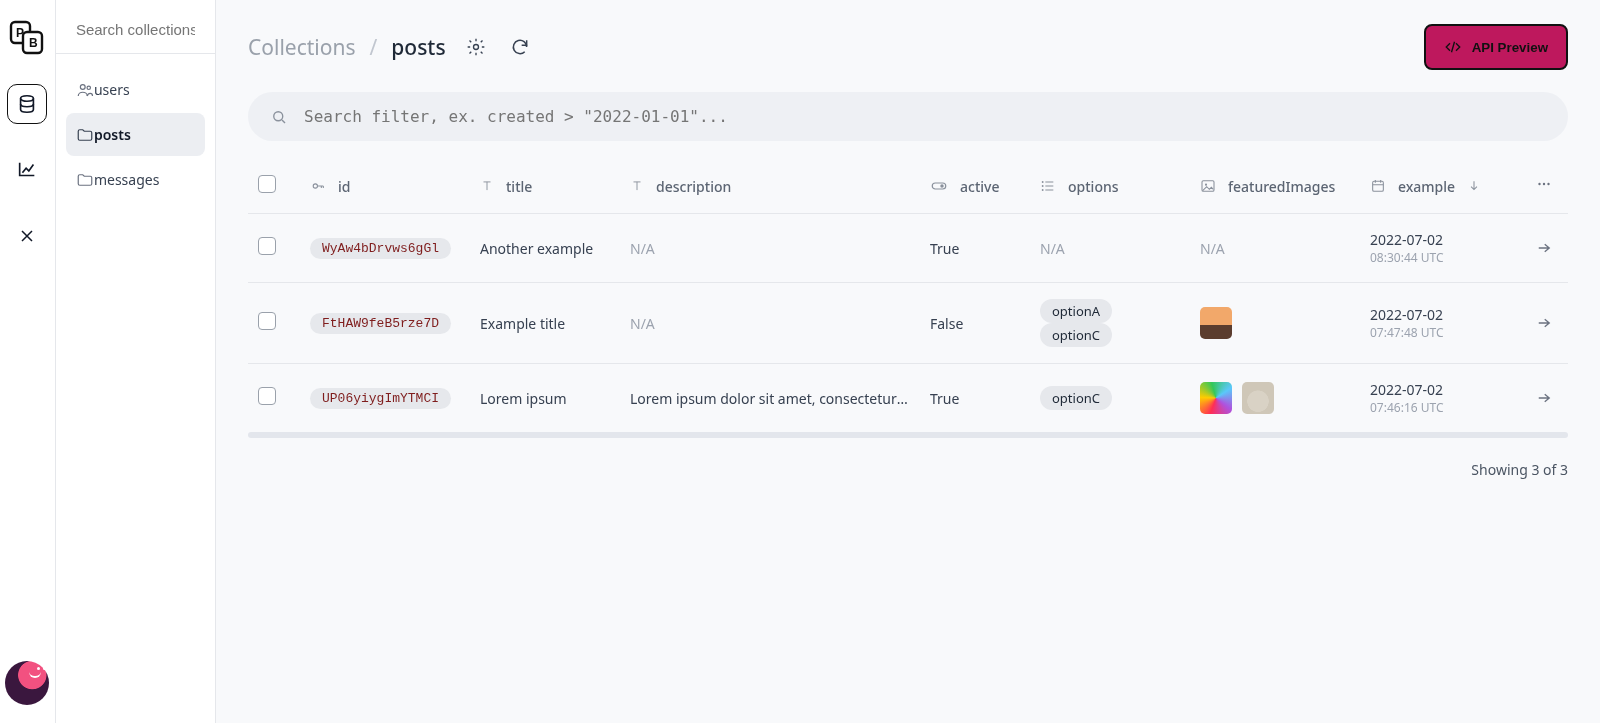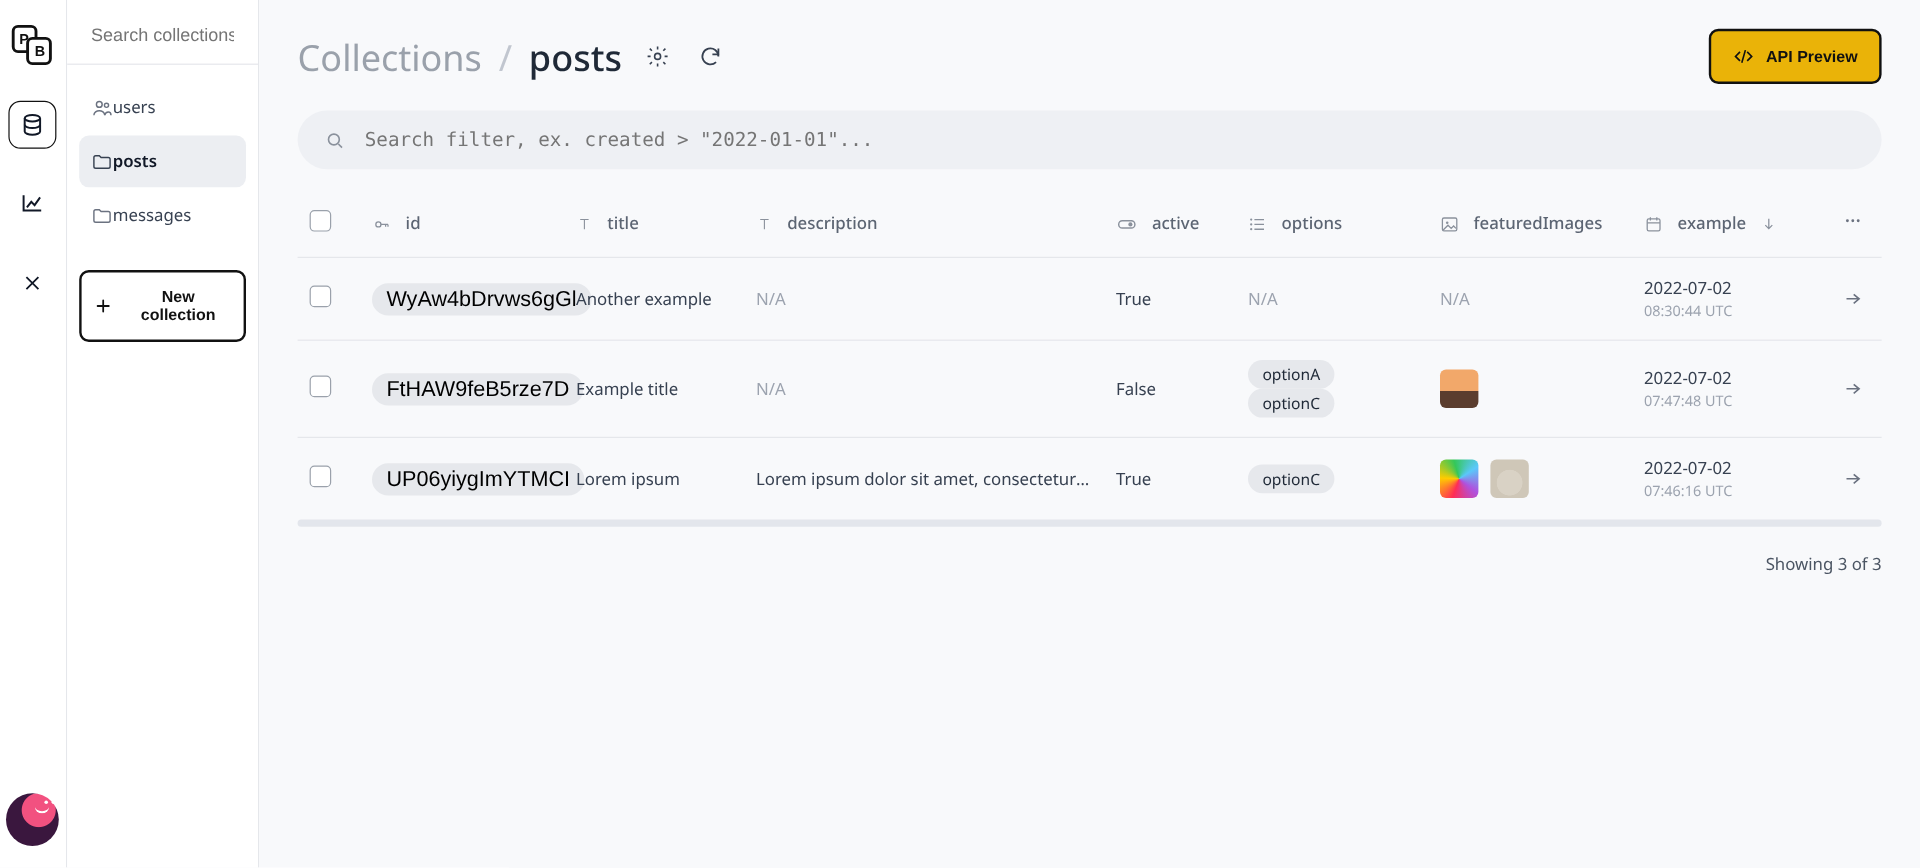--- a/index.html
+++ b/index.html
@@ -41,44 +41,44 @@
   .search-wrap input{width:100%;border:none;outline:none;font-size:15px;color:var(--muted-2);background:transparent}
   .side-sep{height:1px;background:var(--border);margin:0 0 6px 0}
   .side-list{display:flex;flex-direction:column;gap:2px;padding:8px 10px}
   .side-item{display:flex;align-items:center;gap:0;padding:12px 10px;border-radius:8px;color:#374151;cursor:pointer}
   .side-item.active{background:#eceef2;color:#111827;font-weight:600}
   .side-item svg{flex:0 0 auto}
   .side-cta{margin:16px 10px;border:2px solid #111;border-radius:8px;background:#fff;color:#111;display:flex;align-items:center;justify-content:center;gap:10px;padding:13px 10px;font-weight:700;cursor:pointer}
 
   
   .m-head{display:flex;align-items:center;gap:16px;padding:24px 32px 12px 32px}
-  .crumb{display:flex;align-items:center;gap:14px;font-size:30px}
+  .crumb{display:flex;align-items:center;gap:14px;font-size:21px}
   .crumb .root{color:#9aa1ab}
   .crumb .slash{color:#c1c6cf}
   .crumb .leaf{color:#1f2937;font-weight:500}
   .ico-btn{width:28px;height:28px;display:flex;align-items:center;justify-content:center;color:#374151;cursor:pointer;border-radius:6px}
   .m-head .grow{flex:1}
   .btn{display:inline-flex;align-items:center;gap:10px;border-radius:8px;padding:12px 18px;font-weight:700;cursor:pointer;border:2px solid transparent}
-  .btn-outline{border-color:#111;background:#eab308;color:#111}
+  .btn-outline{border-color:#111;background:#be185d;color:#111}
   .btn-dark{background:#111;color:#fff}
 
   
   .filter-wrap{padding:10px 32px 18px 32px}
   .filter{background:#eef0f4;border-radius:28px;display:flex;align-items:center;gap:14px;padding:14px 22px;color:#7d8593;width:100%}
   .filter input{flex:1;border:none;outline:none;background:transparent;font-family:ui-monospace,SFMono-Regular,Menlo,Consolas,monospace;font-size:16px;color:#374151}
 
   
   .table-wrap{padding:0 32px}
   .table{width:100%;border-collapse:separate;border-spacing:0;table-layout:fixed}
   .table thead th{font-weight:500;color:#5c6573;text-align:left;padding:16px 10px;border-bottom:1px solid var(--border);white-space:nowrap;font-size:14px}
   .th-inner{display:flex;align-items:center;gap:12px}
   .table tbody td{padding:16px 10px;border-top:1px solid var(--border);vertical-align:middle;color:#374151}
   .table tbody tr:first-child td{border-top:none}
   .cb{width:18px;height:18px;border:1.6px solid #9aa1ab;border-radius:4px;display:inline-block;cursor:pointer;background:#fff}
-  .pill{display:inline-block;background:var(--chip);border-radius:14px;padding:3px 12px;font-family:Liberation Sans, sans-serif;font-size:18px;color:#000000}
+  .pill{display:inline-block;background:var(--chip);border-radius:14px;padding:3px 12px;font-family:Liberation Mono, monospace;font-size:13px;color:#7f1d1d}
   .na{color:#9ca3af}
   .tag{display:inline-block;background:var(--chip);border-radius:14px;padding:3px 12px;font-size:13px;color:#1f2937;margin-right:6px}
   .thumbs{display:flex;gap:10px}
   .thumb{width:32px;height:32px;border-radius:5px;overflow:hidden;display:inline-block}
   .thumb.a{background:linear-gradient(#f2a86a 0 55%,#5b3d2e 55% 100%)}
   .thumb.b{background:conic-gradient(from 200deg,#ff2d55,#ffcc00,#34c759,#5ac8fa,#af52de,#ff2d55)}
   .thumb.c{background:radial-gradient(circle at 50% 60%,#d9d2c5 0 42%,#cfc7b8 44% 100%)}
   .date-line{display:flex;flex-direction:column}
   .date-sub{color:#9ca3af;font-size:12px}
   .row-arrow{display:flex;justify-content:center;color:#6b7280;cursor:pointer}
@@ -247,28 +247,20 @@
       </div>
       <div class="side-item">
         <span style="color:#6b7280">
             <svg width="18" height="18">
               <use href="#i-folder"></use>
             </svg>
           </span>
         <span>messages</span>
       </div>
     </div>
-    <button class="side-cta">
-      <span>
-          <svg width="16" height="16">
-            <use href="#i-plus"></use>
-          </svg>
-        </span>
-      <span>New collection</span>
-    </button>
   </div>
 
   <div class="main">
 
     <div class="m-head">
       <div class="crumb">
         <span class="root">Collections</span>
         <span class="slash">/</span>
         <span class="leaf">posts</span>
       </div>

